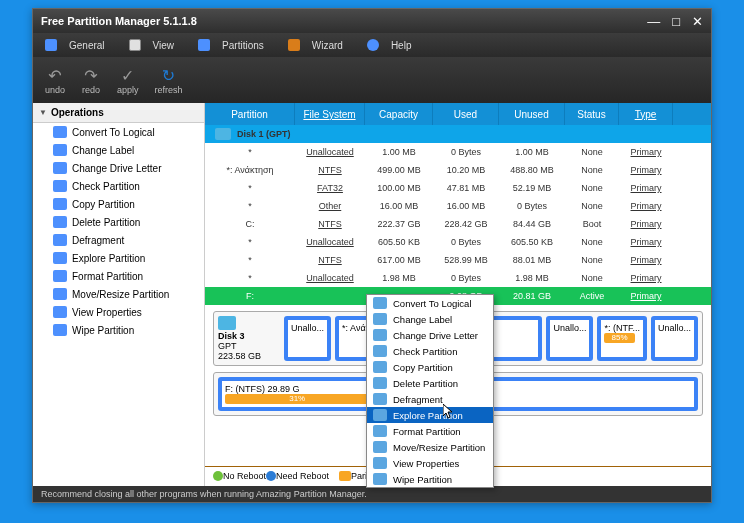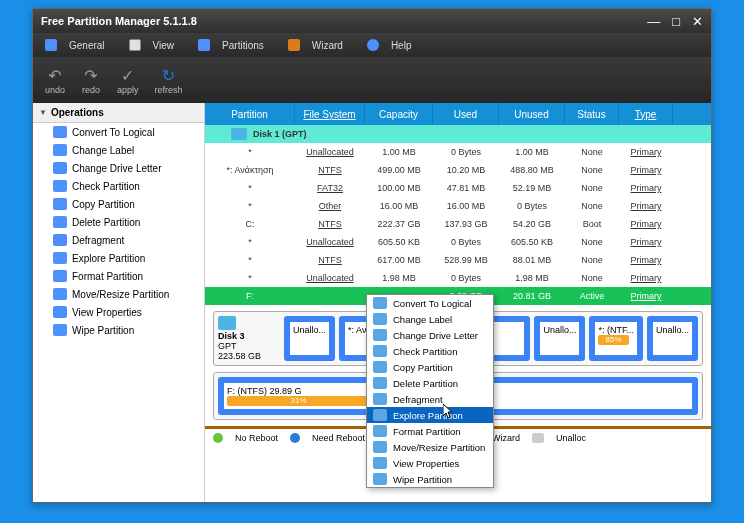--- a/index.html
+++ b/index.html
@@ -32,31 +32,31 @@
 .gridhdr { display: flex; background: #1390d6; color: #fff; font-size: 10px; height: 22px; }
 .gridhdr > div { display: flex; align-items: center; justify-content: center; border-right: 1px solid #0d7dbd; }
 .col-part { width: 90px; }
 .col-fs { width: 70px; text-decoration: underline; }
 .col-cap { width: 68px; }
 .col-used { width: 66px; }
 .col-un { width: 66px; }
 .col-stat { width: 54px; }
 .col-type { width: 54px; text-decoration: underline; }
 .gridbody { font-size: 9px; color: #333; }
-.grow-disk { background: #5eead4; padding: 3px 16px; display: flex; align-items: center; }
+.grow-disk { background: #0ea5e9; padding: 3px 0; display: flex; align-items: center; }
 .grow-disk .discicon { width: 16px; height: 12px; background: #4db5e3; margin: 0 6px 0 10px; border-radius: 2px; }
 .grow { display: flex; height: 18px; align-items: center; }
 .grow > div { text-align: center; }
 .grow-sel { background: #18c258; color: #fff; }
 .diskpanel { border: 1px solid #aaa; margin: 6px 8px; border-radius: 3px; padding: 4px; display: flex; gap: 4px; font-size: 9px; background: #f7f7f7; }
 .diskinfo { width: 62px; }
 .diskinfo .dicon { width: 18px; height: 14px; background: #4db5e3; border-radius: 2px; margin-bottom: 1px; }
-.pblk { border: 6px solid #3b82f6; border-radius: 3px; padding: 3px; background: #fff; min-width: 34px; position: relative; }
+.pblk { border: 4px solid #3b82f6; border-radius: 3px; padding: 3px; background: #fff; min-width: 34px; position: relative; }
 .pblk .pfill { height: 10px; background: #f8a624; border-radius: 2px; color: #fff; font-size: 8px; text-align: center; line-height: 10px; }
-.legend { display: flex; align-items: center; gap: 12px; padding: 4px 8px; font-size: 9px; border-top: 3px solid #a16207; }
+.legend { display: flex; align-items: center; gap: 0; padding: 4px 8px; font-size: 9px; border-top: 1px solid #a16207; margin-top: 44px; }
 .legdot { width: 10px; height: 10px; border-radius: 50%; display: inline-block; }
 .legsq { width: 12px; height: 10px; border-radius: 2px; display: inline-block; }
 .statusbar { background: #333; color: #ccc; font-size: 9px; padding: 3px 8px; }
 .ctxmenu { position: absolute; left: 366px; top: 294px; width: 128px; background: #fff; border: 1px solid #888; box-shadow: 2px 2px 6px rgba(0,0,0,0.3); font-size: 9.5px; z-index: 100; }
 .ctxitem { display: flex; align-items: center; gap: 6px; padding: 2px 6px; cursor: pointer; }
 .ctxitem .cicon { width: 14px; height: 12px; background: #5ba6e0; border-radius: 2px; }
 .ctxitem.sel { background: #0a64c2; color: #fff; }
 .cursor { position: absolute; left: 443px; top: 404px; width: 12px; height: 16px; z-index: 200; }
 </style>
 </head>
@@ -215,22 +215,22 @@
             <div class="col-cap">16.00 MB</div>
             <div class="col-used">16.00 MB</div>
             <div class="col-un">0 Bytes</div>
             <div class="col-stat">None</div>
             <div class="col-type">Primary</div>
           </div>
           <div class="grow">
             <div class="col-part">C:</div>
             <div class="col-fs">NTFS</div>
             <div class="col-cap">222.37 GB</div>
-            <div class="col-used">137.93 GB</div>
-            <div class="col-un">54.20 GB</div>
+            <div class="col-used">228.42 GB</div>
+            <div class="col-un">84.44 GB</div>
             <div class="col-stat">Boot</div>
             <div class="col-type">Primary</div>
           </div>
           <div class="grow">
             <div class="col-part">*</div>
             <div class="col-fs">Unallocated</div>
             <div class="col-cap">605.50 KB</div>
             <div class="col-used">0 Bytes</div>
             <div class="col-un">605.50 KB</div>
             <div class="col-stat">None</div>
@@ -286,20 +286,21 @@
         <span style="flex:0 0 10px"></span>
         <span class="legsq" style="background:#f8a624"></span>
           <span>Parimay</span>
         <span class="legsq" style="background:#2b7cd6"></span>
           <span>Wizard</span>
         <span class="legsq" style="background:#ccc"></span>
           <span>Unalloc</span>
       </div>
     </div>
   </div>
+  <div class="statusbar">Recommend closing all other programs when running Amazing Partition Manager.</div>
 </div>
 
 <div class="ctxmenu" id="ctxmenu">
     <div class="ctxitem">
       <span class="cicon"></span>
       <span>Convert To Logical</span>
     </div>
     <div class="ctxitem">
       <span class="cicon"></span>
       <span>Change Label</span>

